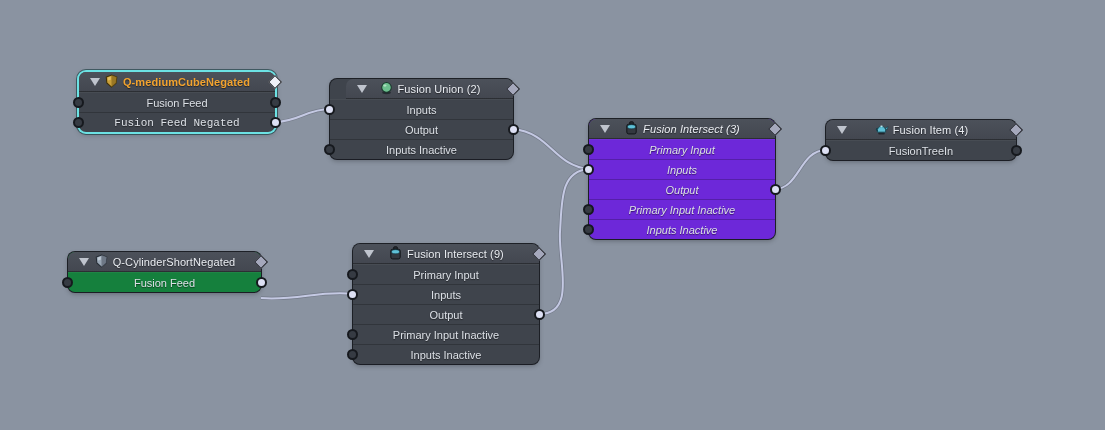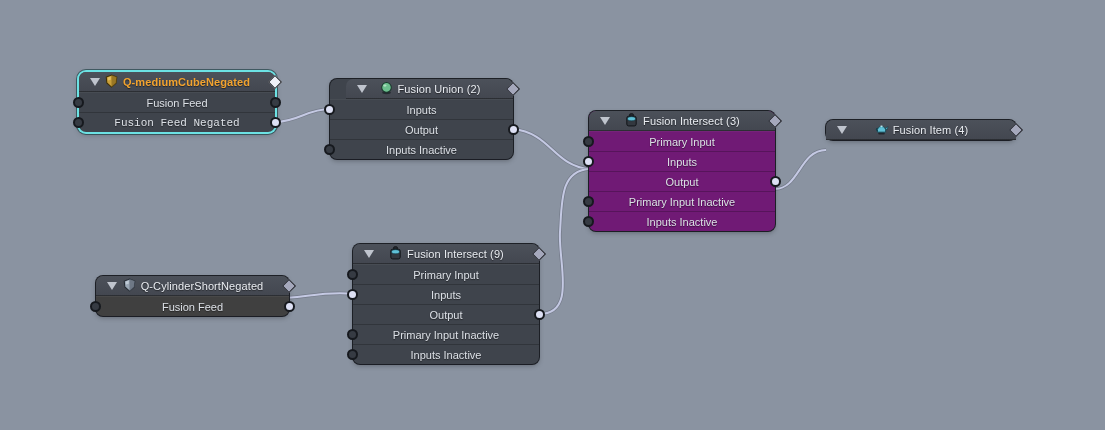--- a/index.html
+++ b/index.html
@@ -138,21 +138,21 @@
       </div>
       <div class="node-row">
         <span class="rlabel" style="color: rgb(220, 224, 230);">Output</span>
         <span class="conn right" style="background: rgb(221, 224, 244);"></span>
       </div>
       <div class="node-row">
         <span class="conn left" style="background: rgb(54, 59, 67);"></span>
         <span class="rlabel" style="color: rgb(220, 224, 230);">Inputs Inactive</span>
       </div>
     </div>
-    <div class="node" style="left: 589px; top: 111px; width: 186px; background: #701a75;">
+    <div class="node" style="left: 589px; top: 119px; width: 186px; background: #6d28d9; font-style: italic;">
       <div class="node-header" style="background: linear-gradient(rgb(76, 81, 90), rgb(67, 71, 80));">
         <span class="tri" style="border-top: 8px solid rgb(191, 196, 205);"></span>
         <span class="hgroup">
           <span class="hicon">
     <svg width="15" height="15" viewBox="0 0 16 16">
       <rect x="6" y="0.8" width="4" height="3" rx="1" fill="#282c32" stroke="#0f1215" stroke-width="0.9"></rect>
       <rect x="3" y="3.4" width="10" height="10.4" rx="2" fill="#33383f" stroke="#0f1215" stroke-width="1"></rect>
       <ellipse cx="8" cy="6.1" rx="4.3" ry="2.2" fill="#5fc0d6" stroke="#103642" stroke-width="0.7"></ellipse>
     </svg>
           </span>
@@ -191,22 +191,27 @@
       <path d="M3.6 10.8 C3 6.8 5 4.8 8 4.8 C11 4.8 13 6.8 12.4 10.8 Z" fill="#5fc0d6" stroke="#14404c" stroke-width="0.9"></path>
       <path d="M12.2 6.4 L15 5 L13.6 8.6 Z" fill="#5fc0d6" stroke="#14404c" stroke-width="0.7"></path>
       <path d="M4 6.6 C1.8 6.8 2 9.4 4.2 9.4" fill="none" stroke="#14404c" stroke-width="1.1"></path>
       <ellipse cx="8" cy="4.6" rx="1.4" ry="0.8" fill="#bfeef4"></ellipse>
     </svg>
           </span>
           <span class="ttext" style="color: rgb(233, 236, 241);">Fusion Item (4)</span>
         </span>
         <span class="diamond" style="background: rgb(165, 168, 188);"></span>
       </div>
-    </div>
-    <div class="node" style="left: 68px; top: 276px; width: 193px; background: #404040; margin-left: 28px;">
+      <div class="node-row">
+        <span class="conn left" style="background: rgb(221, 224, 244);"></span>
+        <span class="rlabel" style="color: rgb(220, 224, 230);">FusionTreeIn</span>
+        <span class="conn right" style="background: rgb(54, 59, 67);"></span>
+      </div>
+    </div>
+    <div class="node" style="left: 68px; top: 252px; width: 193px; background: #15803d;">
       <div class="node-header" style="background: linear-gradient(rgb(76, 81, 90), rgb(67, 71, 80));">
         <span class="tri" style="border-top: 8px solid rgb(191, 196, 205);"></span>
         <span class="hgroup">
           <span class="hicon">
     <svg width="15" height="15" viewBox="0 0 16 16">
       <path d="M8 1 L13.6 3.2 L13 9.5 L8 14 L3 9.5 L2.4 3.2 Z" fill="#9aa7b5" stroke="#252b33" stroke-width="1.1"></path>
       <path d="M8 1 L8 14 L13 9.5 L13.6 3.2 Z" fill="#66707e" opacity="0.85"></path>
       <path d="M4 3.8 L7.2 2.7 L7.2 6.2 L4.3 7 Z" fill="#c9d4de" opacity="0.8"></path>
     </svg>
           </span>

